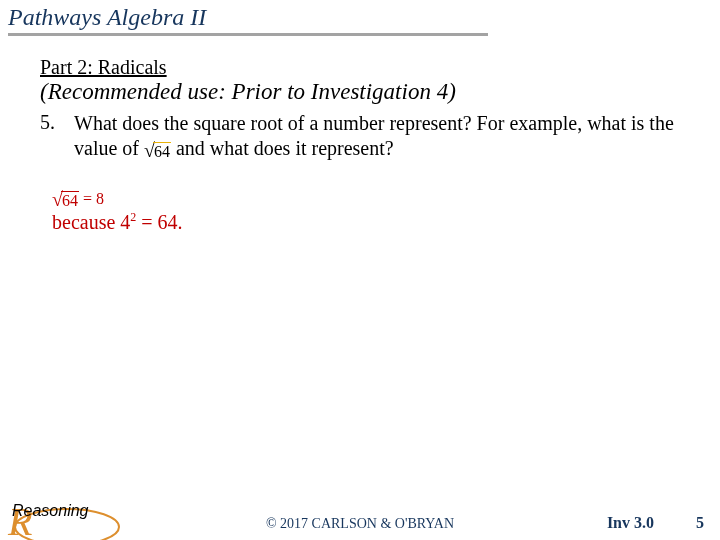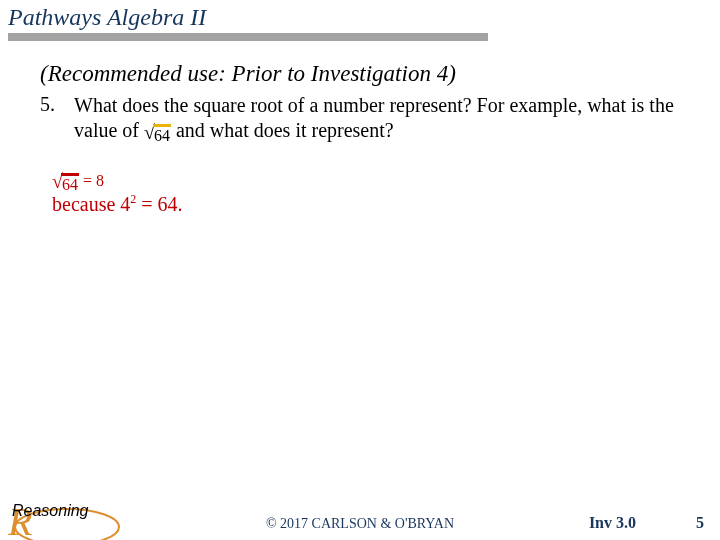--- a/index.html
+++ b/index.html
@@ -11,21 +11,21 @@
     position: relative;
     overflow: hidden;
   }
   .header {
     padding: 4px 8px 0 8px;
   }
   .title {
     font-style: italic;
     font-size: 24px;
     color: #17365d;
-    border-bottom: 8px solid #a3a3a3;
+    border-bottom: 3px solid #a3a3a3;
     padding-bottom: 2px;
     margin-bottom: 20px;
     width: 480px;
   }
   .content {
     padding: 0 40px;
   }
   .part-line {
     font-size: 20px;
     text-decoration: underline;
@@ -51,21 +51,21 @@
     display: inline-flex;
     align-items: flex-start;
     position: relative;
     top: 2px;
   }
   .radical .surd {
     font-size: 20px;
     line-height: 1;
   }
   .radical .radicand {
-    border-top: 3px solid #eab308;
+    border-top: 1px solid #eab308;
     font-size: 16px;
     line-height: 1;
     padding: 1px 1px 0 1px;
     margin-left: -2px;
     margin-top: 2px;
   }
   .radical-red .surd { color: #c00000; }
   .radical-red .radicand { border-top-color: #c00000; color: #c00000; }
   .ans {
     color: #c00000;
@@ -129,21 +129,21 @@
     bottom: 8px;
     left: 50%;
     transform: translateX(-50%);
     font-size: 14px;
     color: #17365d;
     white-space: nowrap;
   }
   .inv {
     position: absolute;
     bottom: 8px;
-    right: 84px;
+    right: 66px;
     font-size: 16px;
     font-weight: bold;
     color: #17365d;
   }
   .pagenum {
     position: absolute;
     bottom: 8px;
     right: 16px;
     font-size: 16px;
     font-weight: bold;
@@ -151,20 +151,21 @@
   }
 </style>
 </head>
 <body>
 
 <div class="header">
   <div class="title">Pathways Algebra II</div>
 </div>
 
 <div class="content">
+  <div class="part-line">Part 2: Radicals</div>
   <div class="rec-line">(Recommended use: Prior to Investigation 4)</div>
 
   <div class="qline">
     <div class="qnum">5.</div>
     <div class="qtext">
       <span>What does the square root of a number represent? For example, what is the value of </span>
       <span class="radical">
         <span class="surd">√</span>
         <span class="radicand">64</span>
       </span>

